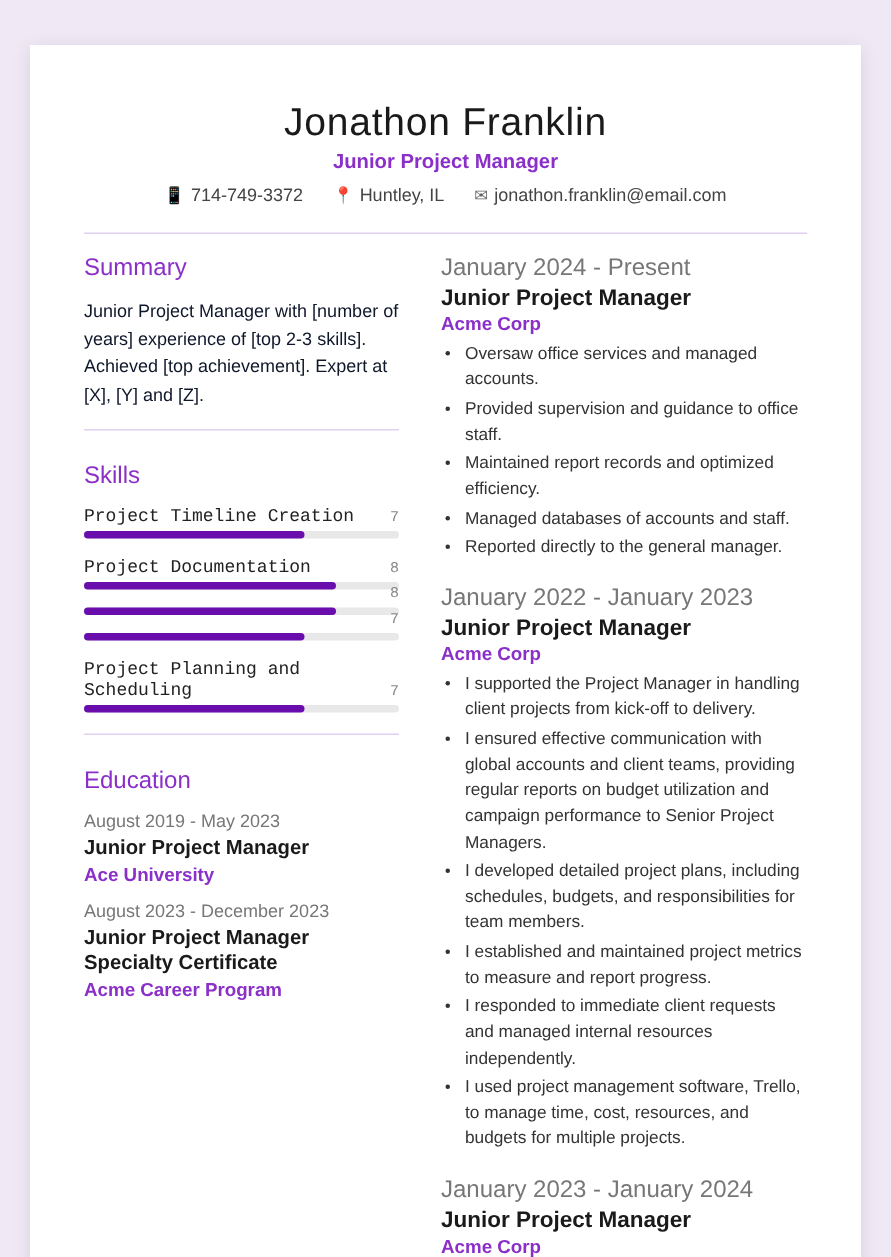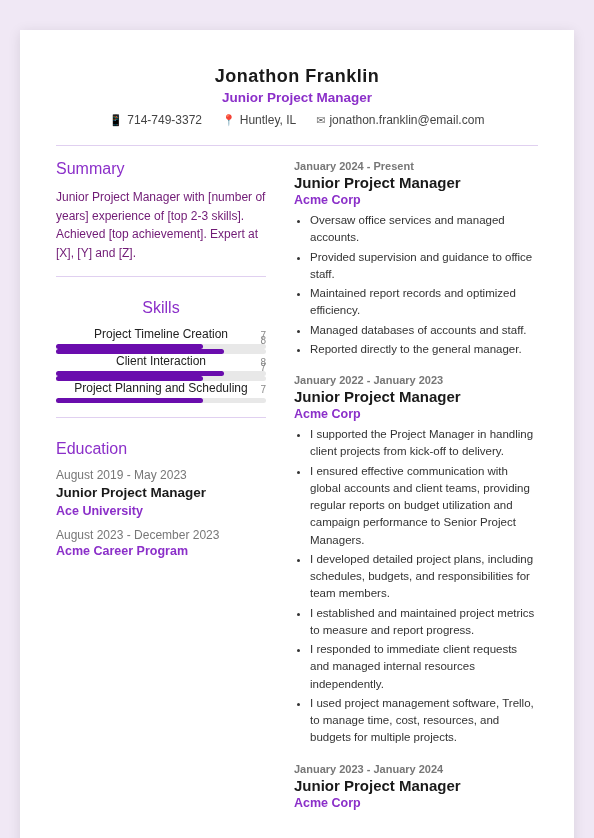--- a/index.html
+++ b/index.html
@@ -18,22 +18,22 @@
       min-height: 780px;
       padding: 36px 36px 40px 36px;
       box-shadow: 0 2px 12px rgba(0,0,0,0.10);
     }
     
     .header {
       text-align: center;
       margin-bottom: 18px;
     }
     .header-name {
-      font-size: 18px;
-      font-weight: bold;
+      font-size: 26px;
+      font-weight: normal;
       color: #1a1a1a;
       letter-spacing: 0.5px;
       text-align: center;
     }
     .header-title {
       color: #8b2fc9;
       font-size: 13.5px;
       font-weight: 600;
       margin-top: 3px;
     }
@@ -74,29 +74,30 @@
     
     .section-title {
       color: #8b2fc9;
       font-size: 16px;
       font-weight: normal;
       margin-bottom: 10px;
     }
     
     .summary-text {
       font-size: 12px;
-      color: #701a75;
+      color: #0f172a;
       line-height: 1.55;
     }
     
     .skills-section {
       margin-top: 22px;
-      text-align: center;
     }
     .skill-row {
+      margin-bottom: 12px;
+      font-family: Liberation Mono, monospace;
     }
     .skill-name {
       font-size: 12px;
       color: #222;
       margin-bottom: 3px;
     }
     .skill-bar-track {
       background: #e8e8e8;
       border-radius: 3px;
       height: 5px;
@@ -134,24 +135,23 @@
       margin-bottom: 2px;
     }
     .edu-school {
       font-size: 12.5px;
       color: #8b2fc9;
       font-weight: 600;
       margin-bottom: 10px;
     }
     
     .work-date {
-      font-size: 11px;
+      font-size: 16px;
       color: #777;
       margin-bottom: 2px;
-      font-weight: bold;
     }
     .work-title {
       font-size: 15px;
       font-weight: bold;
       color: #1a1a1a;
       margin-bottom: 2px;
     }
     .work-company {
       font-size: 12.5px;
       color: #8b2fc9;
@@ -213,29 +213,29 @@
             <div class="skill-row">
       <div class="skill-name">Project Timeline Creation</div>
       <div class="skill-bar-wrapper">
         <div class="skill-bar-track">
           <div class="skill-bar-fill" style="width:70%"></div>
         </div>
         <span class="skill-score">7</span>
       </div>
     </div>
             <div class="skill-row">
+      <div class="skill-name">Project Documentation</div>
       <div class="skill-bar-wrapper">
         <div class="skill-bar-track">
           <div class="skill-bar-fill" style="width:80%"></div>
         </div>
         <span class="skill-score">8</span>
       </div>
     </div>
             <div class="skill-row">
-      <div class="skill-name">Client Interaction</div>
       <div class="skill-bar-wrapper">
         <div class="skill-bar-track">
           <div class="skill-bar-fill" style="width:80%"></div>
         </div>
         <span class="skill-score">8</span>
       </div>
     </div>
             <div class="skill-row">
       <div class="skill-bar-wrapper">
         <div class="skill-bar-track">
@@ -261,20 +261,21 @@
       <div class="education-section">
         <div class="section-title">Education</div>
         <div id="education-list">
             <div>
       <div class="edu-date">August 2019 - May 2023</div>
       <div class="edu-degree">Junior Project Manager</div>
       <div class="edu-school">Ace University</div>
     </div>
             <div>
       <div class="edu-date">August 2023 - December 2023</div>
+      <div class="edu-degree">Junior Project Manager Specialty Certificate</div>
       <div class="edu-school">Acme Career Program</div>
     </div>
           </div>
       </div>
 
     </div>
 
     <div class="right-col">
       <div id="work-list">
           <div>

